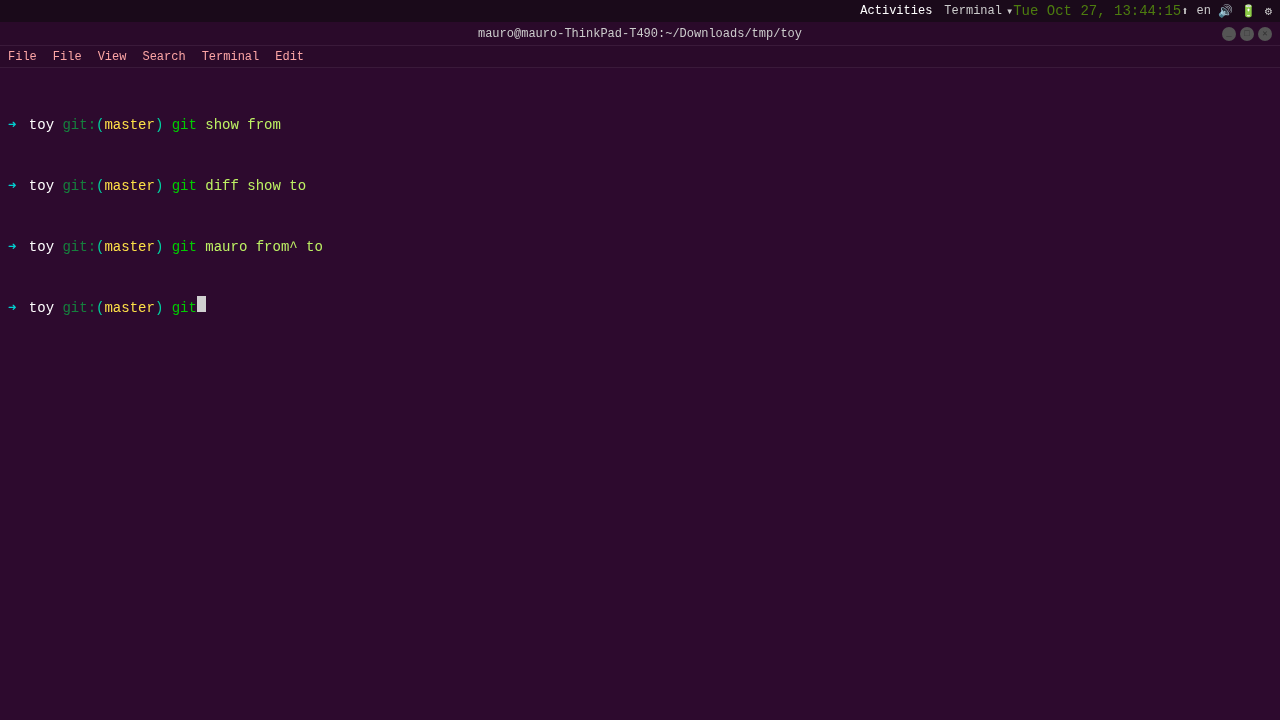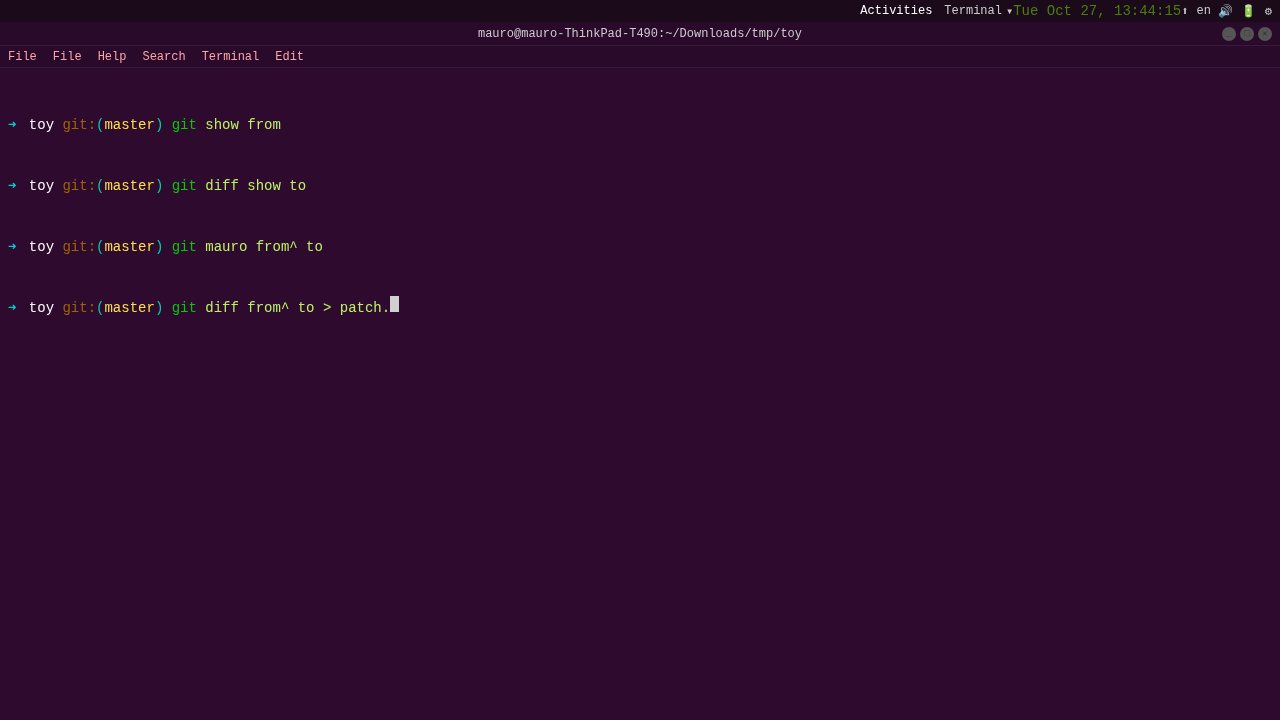--- a/index.html
+++ b/index.html
@@ -129,21 +129,21 @@
     .arrow {
       color: #00d0d0;
       margin-right: 4px;
     }
 
     .dir {
       color: #ffffff;
     }
 
     .git-label {
-      color: #a16207;
+      color: #15803d;
       margin-top: 40px;
     }
 
     .branch {
       color: #fde047;
     }
 
     .paren {
       color: #00d0a0;
     }
@@ -196,36 +196,36 @@
   <div id="window-controls">
     <div class="win-btn">_</div>
     <div class="win-btn">□</div>
     <div class="win-btn">✕</div>
   </div>
 </div>
 
 <div id="menu-bar">
   <span class="menu-item">File</span>
   <span class="menu-item">File</span>
-  <span class="menu-item">Help</span>
+  <span class="menu-item">View</span>
   <span class="menu-item">Search</span>
   <span class="menu-item">Terminal</span>
   <span class="menu-item">Edit</span>
 </div>
 
 <div id="terminal-content">
   <div class="terminal-line">
     <span class="arrow">➜</span>
     <span class="dir"> toy</span><span class="git-label"> git:</span><span class="paren">(</span><span class="branch">master</span><span class="paren">)</span><span class="cmd"> git</span><span class="plain"> show from</span>
   </div>
   <div class="terminal-line">
     <span class="arrow">➜</span>
     <span class="dir"> toy</span><span class="git-label"> git:</span><span class="paren">(</span><span class="branch">master</span><span class="paren">)</span><span class="cmd"> git</span><span class="plain"> diff show to</span>
   </div>
   <div class="terminal-line">
     <span class="arrow">➜</span>
     <span class="dir"> toy</span><span class="git-label"> git:</span><span class="paren">(</span><span class="branch">master</span><span class="paren">)</span><span class="cmd"> git</span><span class="plain"> mauro from^ to</span>
   </div>
   <div class="terminal-line">
     <span class="arrow">➜</span>
-    <span class="dir"> toy</span><span class="git-label"> git:</span><span class="paren">(</span><span class="branch">master</span><span class="paren">)</span><span class="cmd"> git</span><span class="plain"> diff from^ to &gt; patch.</span><span class="cursor"></span>
+    <span class="dir"> toy</span><span class="git-label"> git:</span><span class="paren">(</span><span class="branch">master</span><span class="paren">)</span><span class="cmd"> git</span><span class="cursor"></span>
   </div>
 </div>
 
 </body></html>

